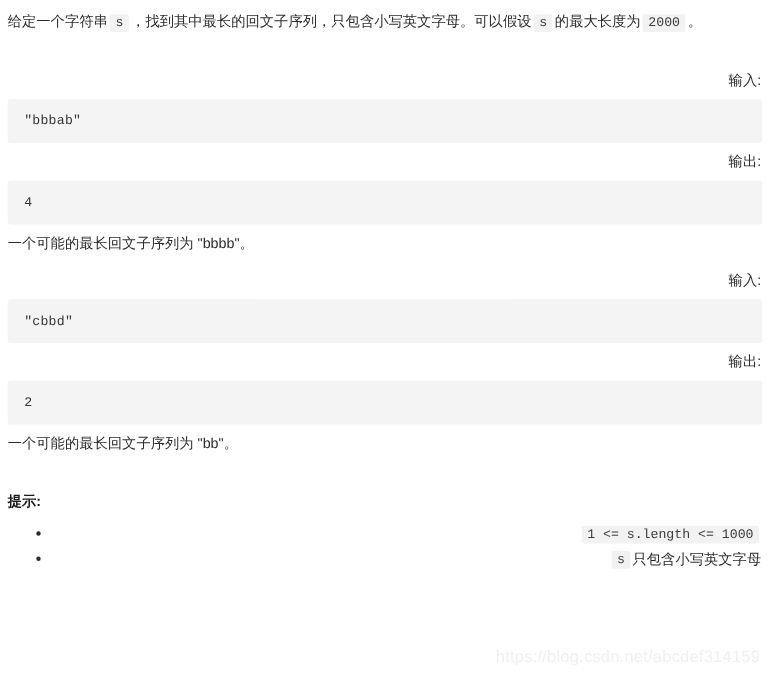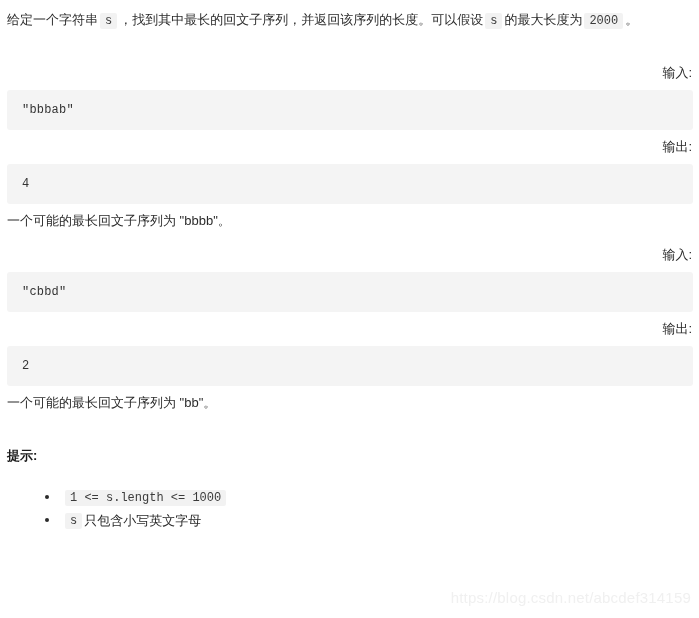--- a/index.html
+++ b/index.html
@@ -83,22 +83,23 @@
     font-family: "Liberation Mono", "DejaVu Sans Mono", monospace;
     font-size: 12px;
     color: #333333;
     white-space: pre;
     letter-spacing: 0.2px;
   }
 
   
   .hints-list {
     list-style: none;
-    margin: 12px;
+    margin: 0;
     padding: 0;
+    text-align: right;
   }
   .hints-list li {
     position: relative;
     font-size: 13px;
     line-height: 21px;
     color: #2b2b2b;
     padding-left: 44px;
   }
   .hints-list li .bullet {
     position: absolute;
@@ -131,21 +132,21 @@
     letter-spacing: 0.2px;
     white-space: nowrap;
     user-select: none;
   }
 </style>
 </head>
 <body>
 
 <div class="page">
 
-  <p class="intro"><span>给定一个字符串</span><span class="icode">s</span><span>，找到其中最长的回文子序列，并返回该序列的长度。可以假设</span><span class="icode">s</span><span>的最大长度为</span><span class="icode">2000</span><span>。</span></p>
+  <p class="intro"><span>给定一个字符串</span><span class="icode">s</span><span>，找到其中最长的回文子序列，只包含小写英文字母。可以假设</span><span class="icode">s</span><span>的最大长度为</span><span class="icode">2000</span><span>。</span></p>
 
   <div class="gap-intro-to-ex1"></div>
 
   <div>
     <p class="label-line">输入:</p>
     <div class="gap-label-to-code"></div>
     <div class="codeblock">
       <span class="ctext">"bbbab"</span>
     </div>
     <div class="gap-code-to-label"></div>

